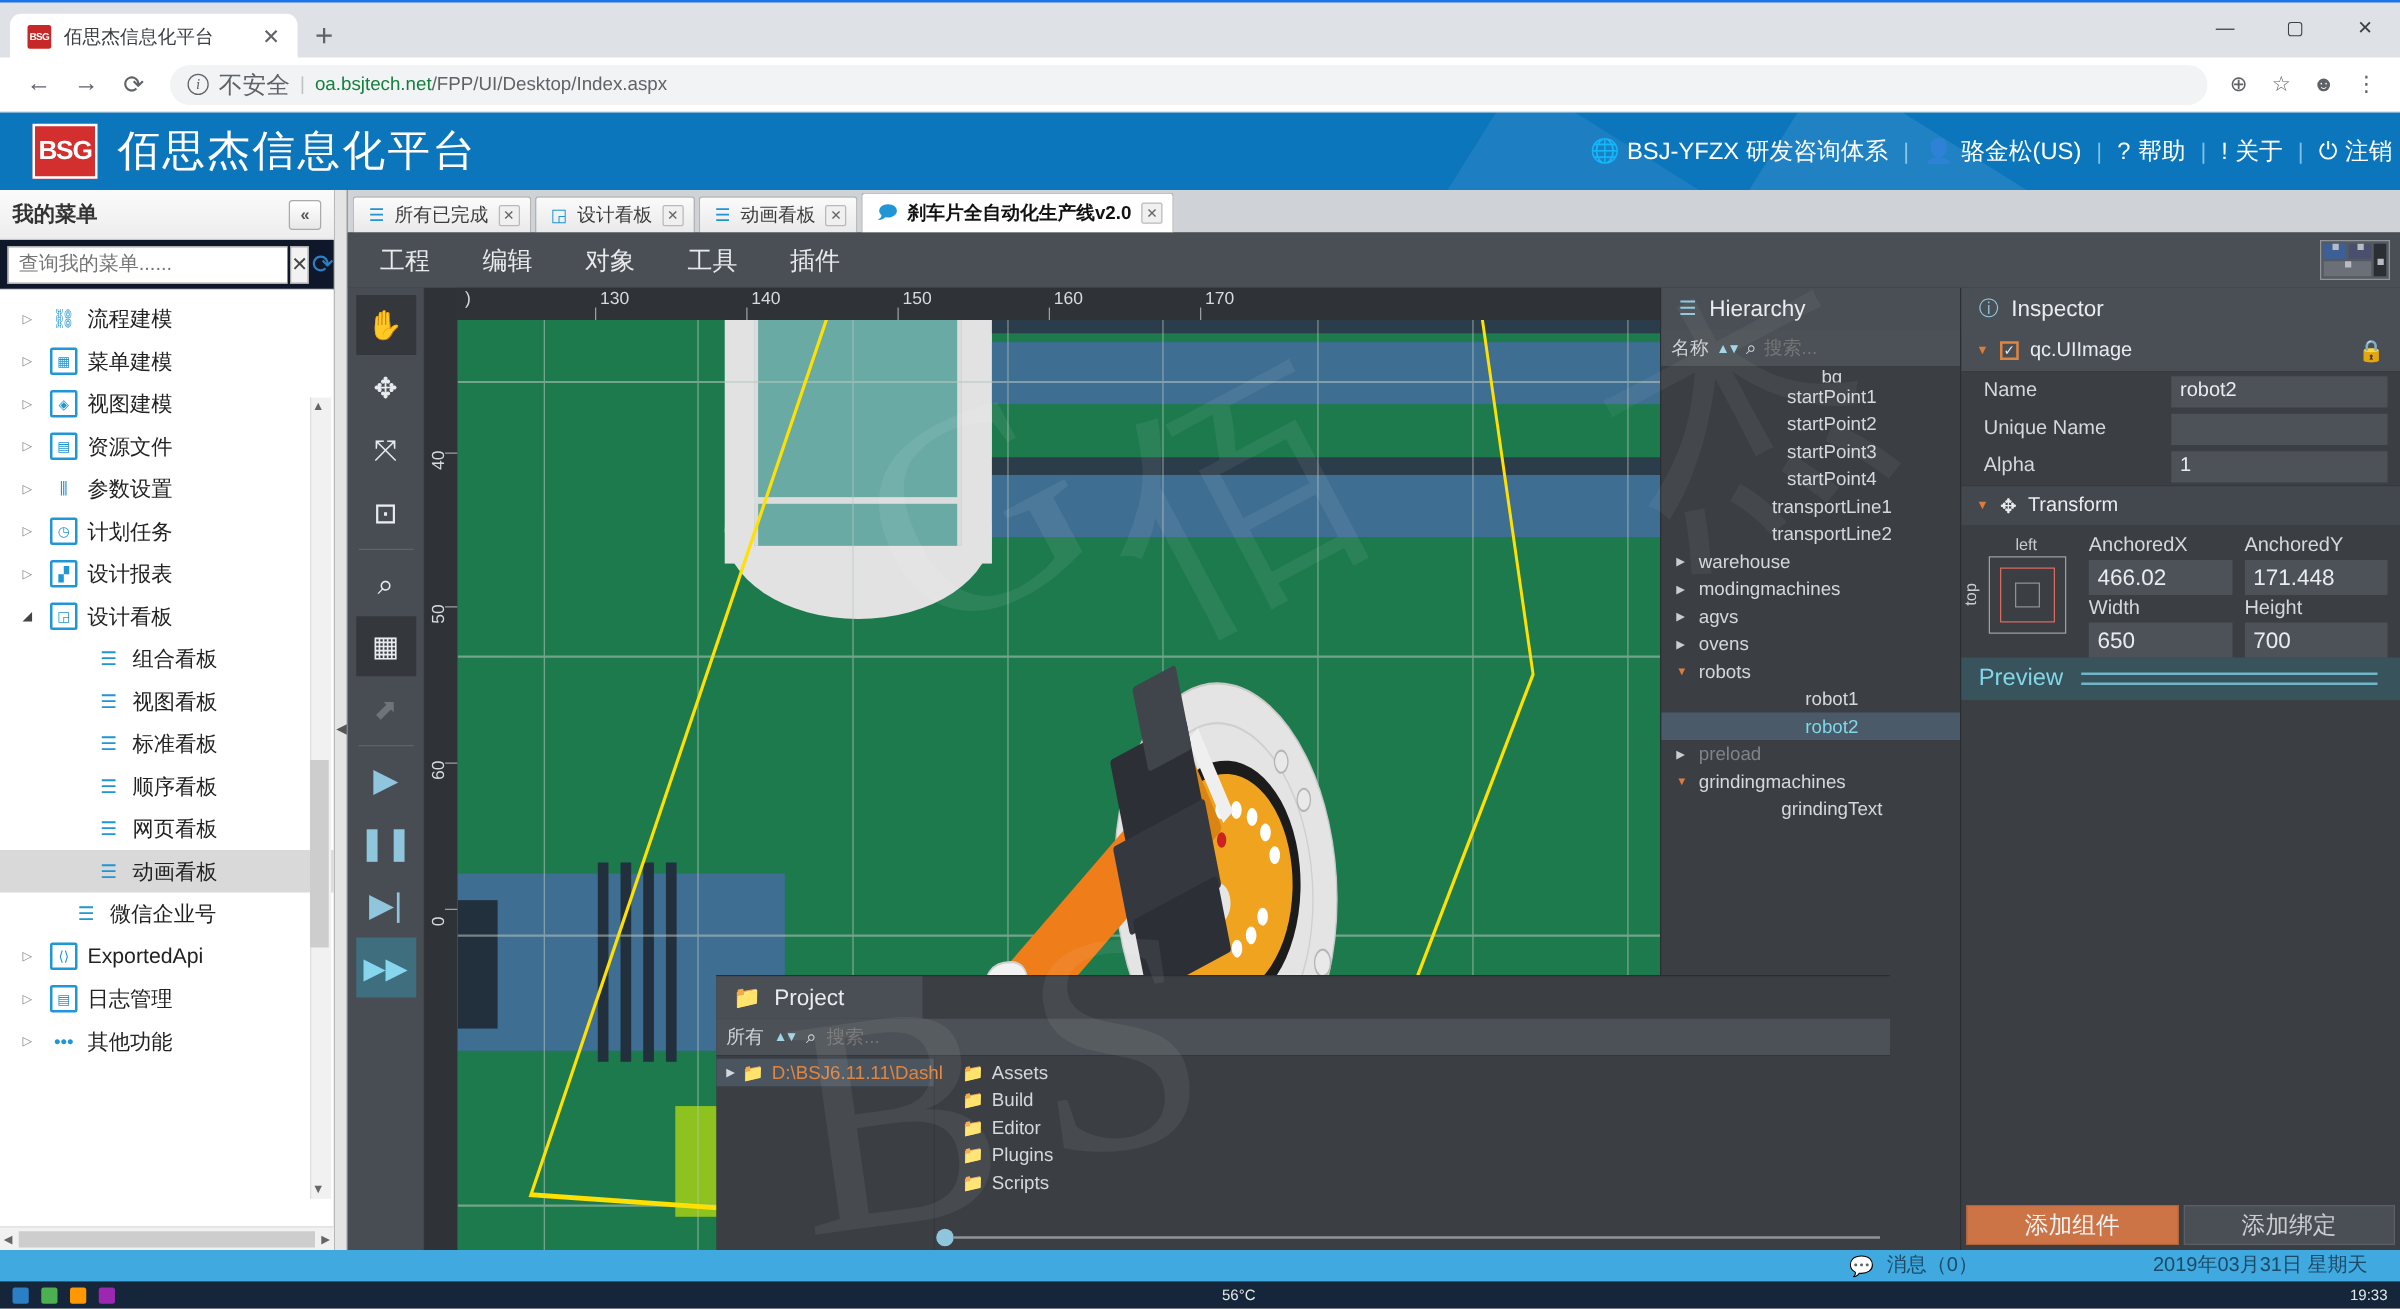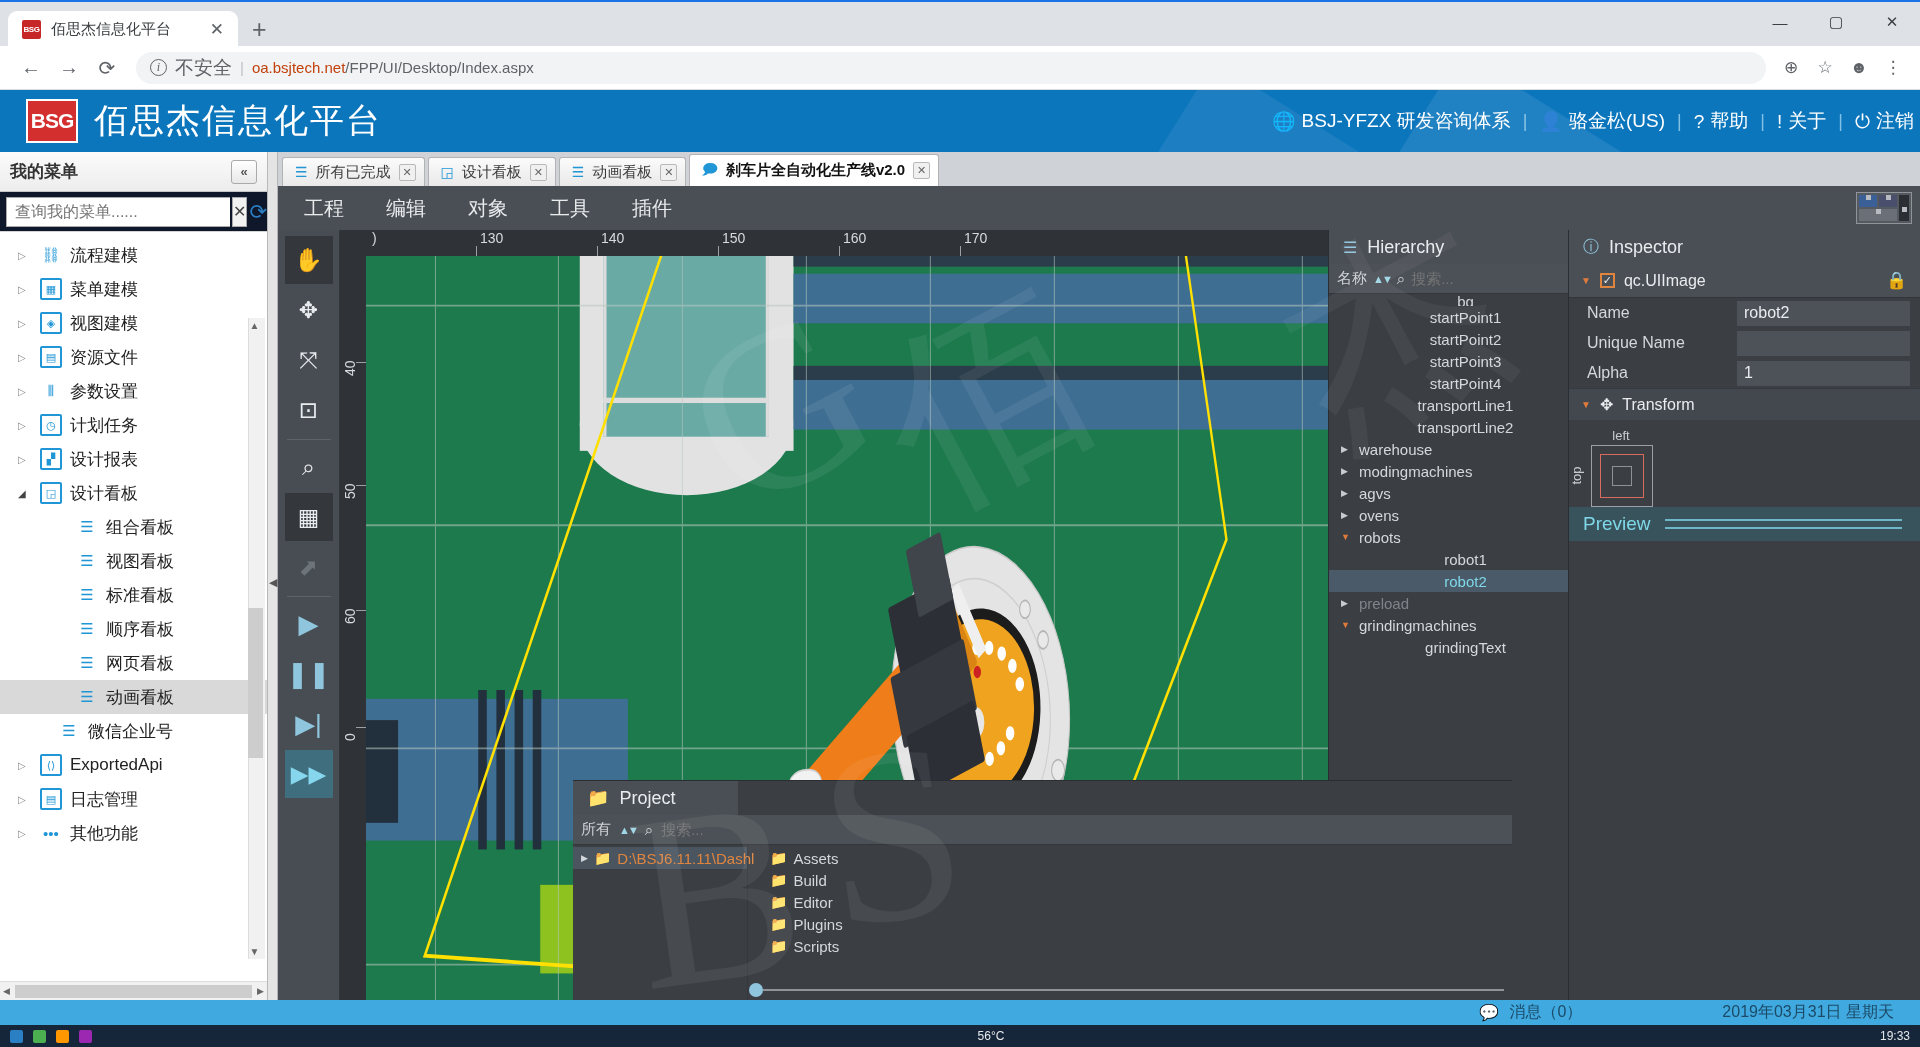--- a/index.html
+++ b/index.html
@@ -50,21 +50,21 @@
     gap: 8px; font-size: 15px; color: #202124;
   }
   .urlbox .infoicon {
     width: 17px; height: 17px; border: 1.5px solid #5f6368; border-radius: 50%;
     font-size: 12px; display: flex; align-items: center; justify-content: center;
     color: #5f6368; font-style: italic; font-family: "Liberation Serif", serif;
   }
   .insecure { color: #5f6368; font-size: 19px;}
   .usep { color: #bdc1c6; }
   .urltext { color: #5f6368; }
-  .urltext b { color: #c2410c; font-weight: normal; }
+  .urltext b { color: #15803d; font-weight: normal; }
   .omni-right { display: flex; align-items: center; gap: 4px; }
   .omni-right .navbtn { width: 30px; height: 30px; font-size: 17px;}
 
   
   .app-header {
     height: 62px; background: #0c76bd; display: flex; align-items: center;
     position: relative; overflow: hidden;
   }
   .brand { display: flex; align-items: center; gap: 16px; padding-left: 26px; }
   .brand-logo {
@@ -842,28 +842,42 @@
           <div class="anchor-area">
             <div class="anchor-box">
               <div class="anchor-lbl-top">left</div>
               <div class="anchor-lbl-left">top</div>
               <div class="anchor-sq">
                 <div class="anchor-sq-in">
                   <div class="anchor-sq-core"></div>
                 </div>
               </div>
             </div>
+            <div class="tfields">
+              <div class="tlabel">AnchoredX</div>
+              <div class="tlabel">AnchoredY</div>
+              <div class="tinput">466.02</div>
+              <div class="tinput">171.448</div>
+              <div class="tlabel">Width</div>
+              <div class="tlabel">Height</div>
+              <div class="tinput">650</div>
+              <div class="tinput">700</div>
+            </div>
           </div>
           <div class="preview-bar">
             <span class="ptxt">Preview</span>
             <div class="preview-lines">
                 <div></div>
                 <div></div>
               </div>
           </div>
+        </div>
+        <div class="insp-foot">
+          <div class="btn-orange">添加组件</div>
+          <div class="btn-gray">添加绑定</div>
         </div>
       </div>
     </div>
 
     <div class="project">
       <div class="proj-tab">
         <span style="color:#6fb6c9">📁</span>
         <span>Project</span>
       </div>
       <div class="proj-toolbar">

